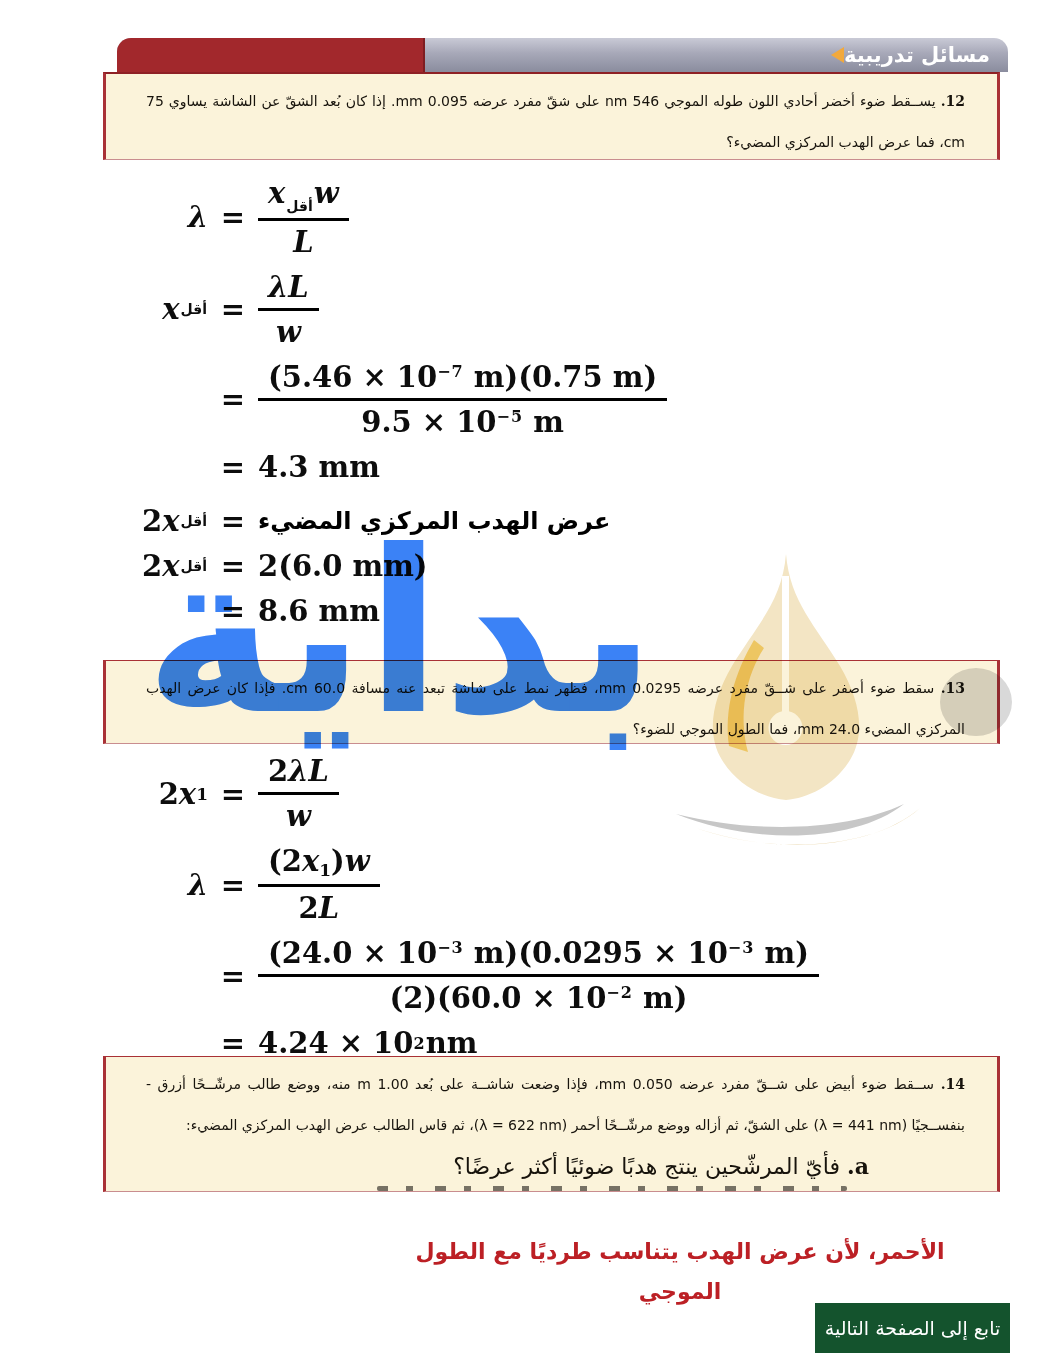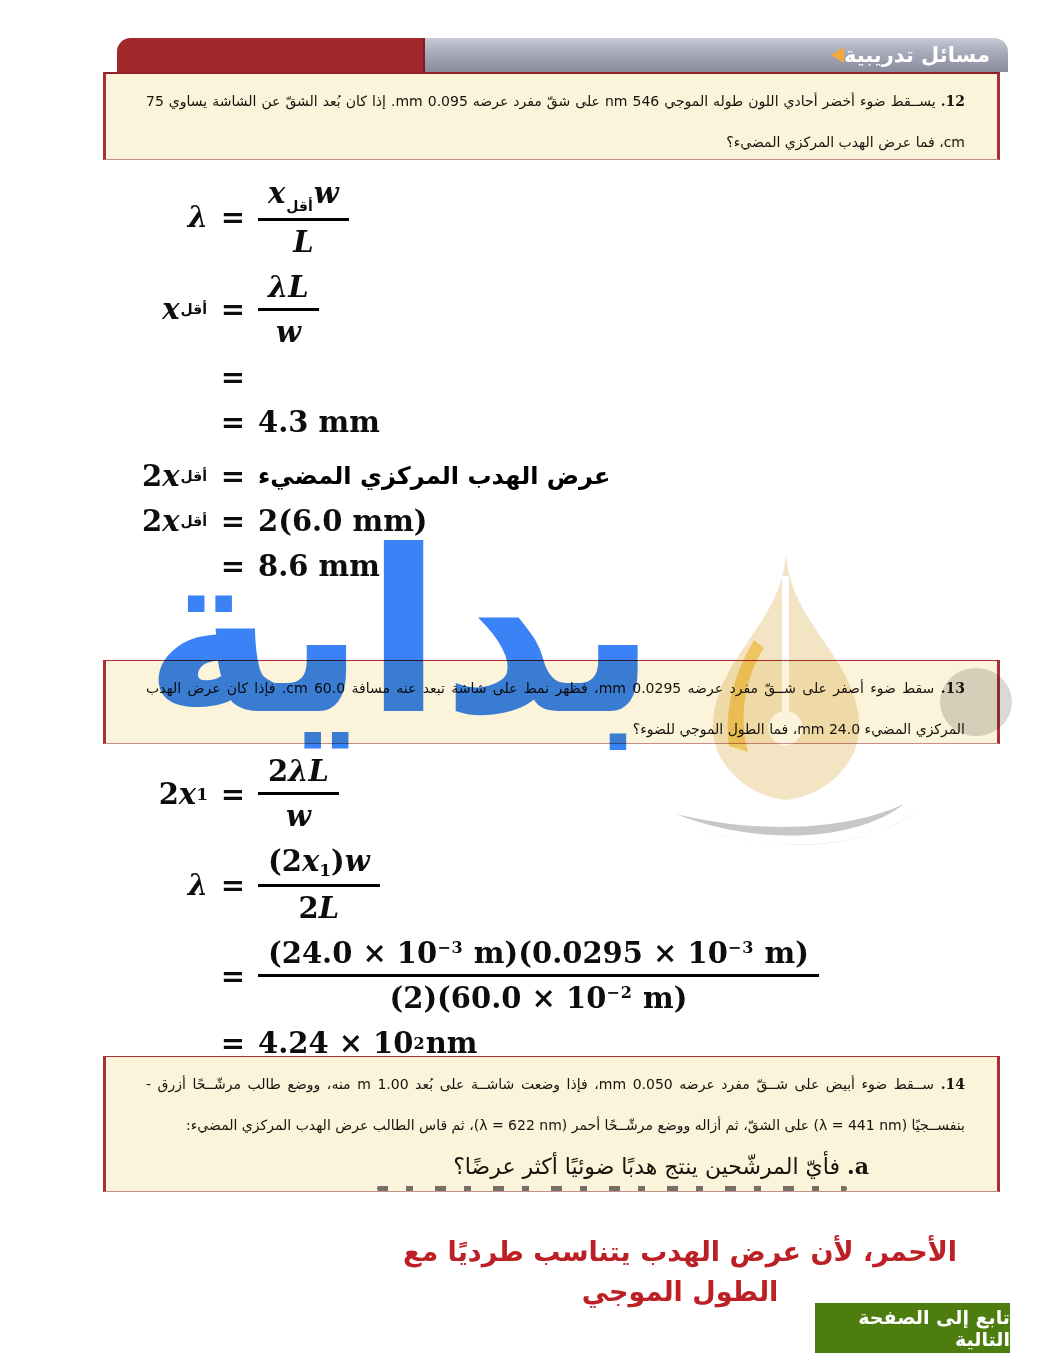--- a/index.html
+++ b/index.html
@@ -78,25 +78,25 @@
   .red-label {
     font-family:"DejaVu Sans", sans-serif; direction:rtl;
     color:#000000; font-size:24px; font-weight:bold; padding-right:30px;
   }
   .gap-top { margin-top:20px; }
 
   
   .answer {
     position:absolute; top:1232px; right:77px; width:610px;
     direction:rtl; text-align:center;
-    color:#bc2025; font-weight:bold; font-size:27px; line-height:40px;
+    color:#bc2025; font-weight:bold; font-size:22px; line-height:40px;
   }
   .next-btn {
     position:absolute; left:815px; top:1303px; width:195px; height:50px;
-    background:#4d7c0f; color:#ffffff; font-weight:bold; font-size:19px;
+    background:#14532d; color:#ffffff; font-weight:normal; font-size:19px;
     display:flex; align-items:center; justify-content:center;
     direction:rtl; cursor:pointer;
   }
 
   
   .watermark {
     position:absolute; left:128px; top:540px; width:890px; height:310px;
     mix-blend-mode:multiply; pointer-events:none; z-index:5;
   }
   .wm-text {
@@ -150,20 +150,26 @@
         <span class="frac">
           <span class="fnum"><span class="mi">λL</span></span>
           <span class="fden"><span class="mi">w</span></span>
         </span>
       </span>
     </div>
 
     <div class="eq-row">
       <span class="lhs"></span>
       <span class="eqs">=</span>
+      <span class="rhs">
+        <span class="frac">
+          <span class="fnum"><span class="mn">(5.46 × 10</span><sup class="msup">−7</sup><span class="mn"> m)(0.75 m)</span></span>
+          <span class="fden"><span class="mn">9.5 × 10</span><sup class="msup">−5</sup><span class="mn"> m</span></span>
+        </span>
+      </span>
     </div>
 
     <div class="eq-row">
       <span class="lhs"></span>
       <span class="eqs">=</span>
       <span class="rhs">
           <span class="mn">4.3 mm</span>
         </span>
     </div>
 

